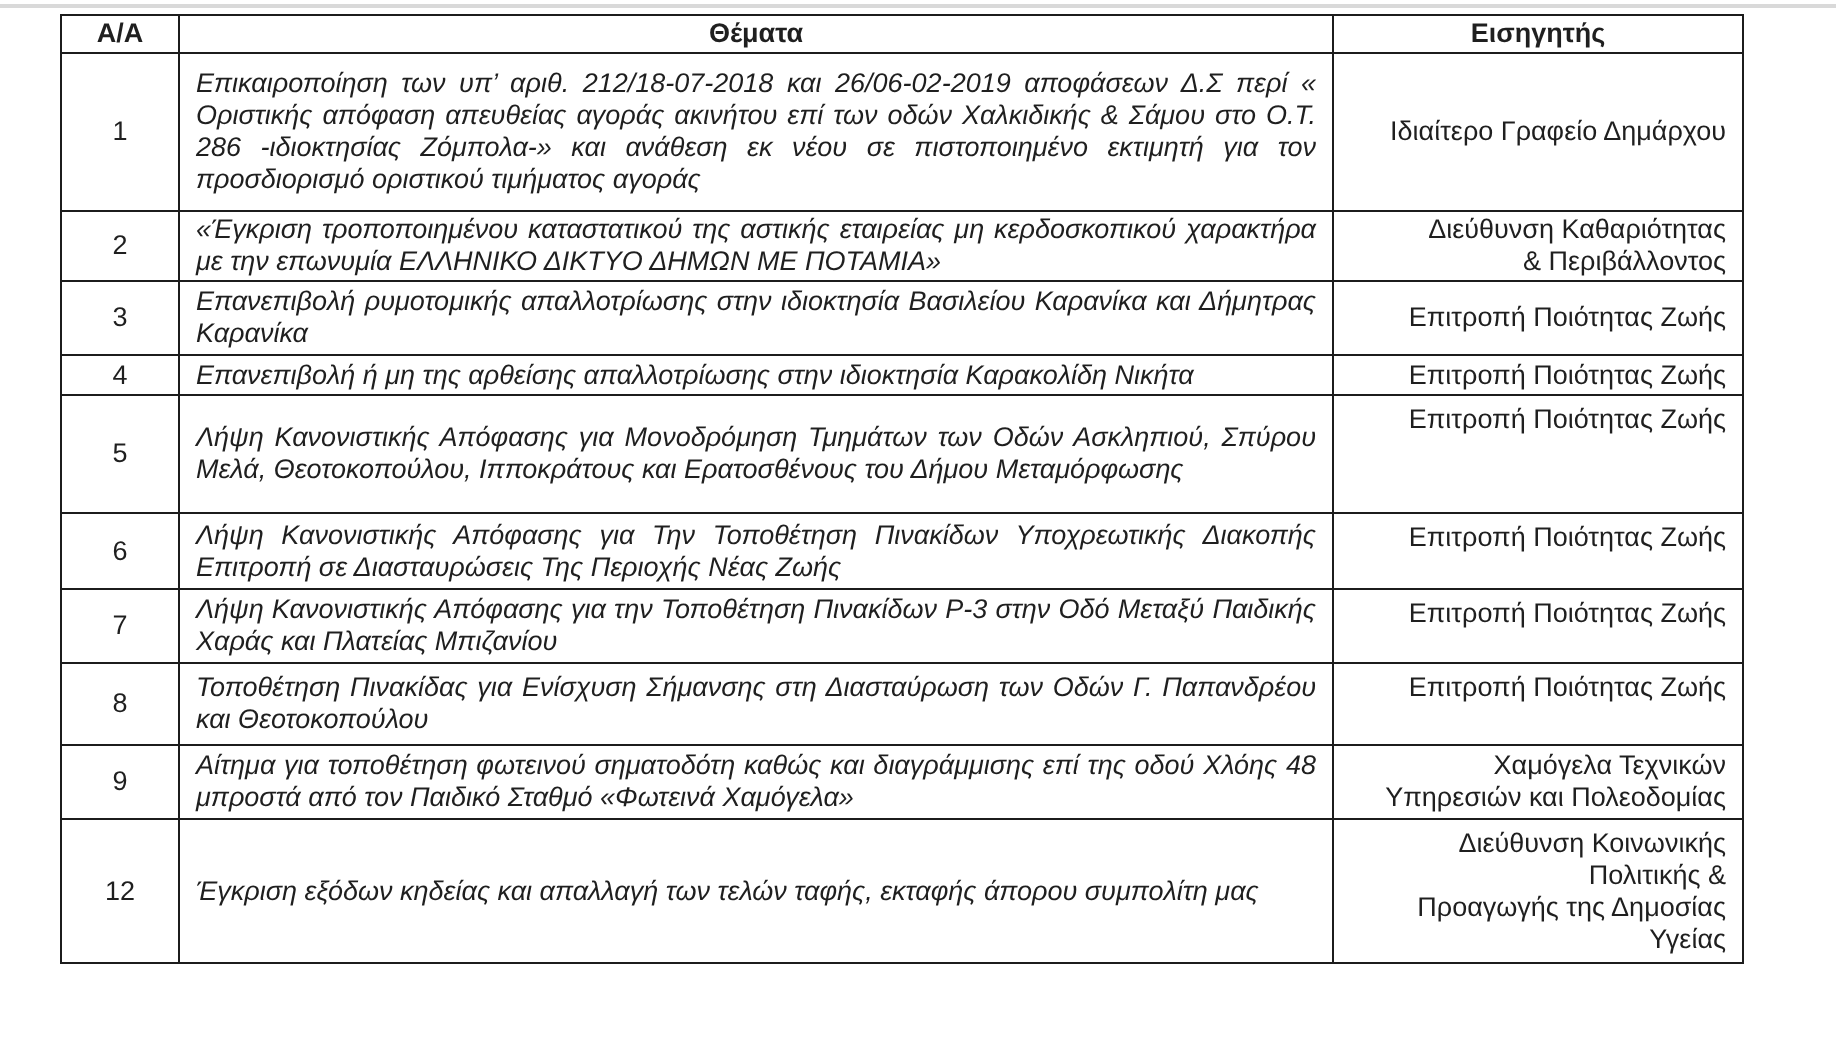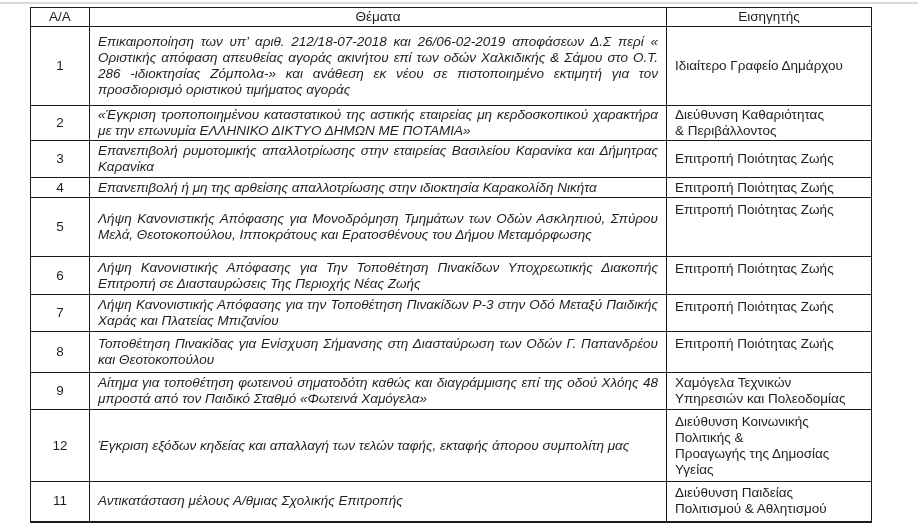--- a/index.html
+++ b/index.html
@@ -33,35 +33,35 @@
   table.agenda th,
   table.agenda td {
     border: 1px solid #1c1c1c;
     padding: 1px 8px;
     vertical-align: middle;
     overflow: hidden;
   }
   table.agenda th {
     height: 18px;
     padding: 0 4px;
-    font-weight: normal;
+    font-weight: bold;
     text-align: center;
   }
   td.num {
     text-align: center;
     padding: 1px 2px;
   }
   td.topic {
     text-align: justify;
     text-align-last: left;
     font-style: italic;
     -moz-text-align-last: left;
   }
   td.rapp {
-    text-align: left;
+    text-align: right;
     white-space: pre-line;
     padding: 1px 4px;
   }
   td.rapp.top {
     vertical-align: top;
     padding-top: 4px;
   }
   tr.last td {
     border-bottom: 2px solid #1c1c1c;
   }
@@ -91,21 +91,21 @@
       <td class="rapp">Ιδιαίτερο Γραφείο Δημάρχου</td>
     </tr>
     <tr style="height:31px">
       <td class="num">2</td>
       <td class="topic">«Έγκριση τροποποιημένου καταστατικού της αστικής εταιρείας μη κερδοσκοπικού χαρακτήρα με την επωνυμία ΕΛΛΗΝΙΚΟ ΔΙΚΤΥΟ ΔΗΜΩΝ ΜΕ ΠΟΤΑΜΙΑ»</td>
       <td class="rapp">Διεύθυνση Καθαριότητας
 &amp; Περιβάλλοντος</td>
     </tr>
     <tr style="height:37px">
       <td class="num">3</td>
-      <td class="topic">Επανεπιβολή ρυμοτομικής απαλλοτρίωσης στην εταιρείας Βασιλείου Καρανίκα και Δήμητρας Καρανίκα</td>
+      <td class="topic">Επανεπιβολή ρυμοτομικής απαλλοτρίωσης στην ιδιοκτησία Βασιλείου Καρανίκα και Δήμητρας Καρανίκα</td>
       <td class="rapp">Επιτροπή Ποιότητας Ζωής</td>
     </tr>
     <tr style="height:20px">
       <td class="num">4</td>
       <td class="topic">Επανεπιβολή ή μη της αρθείσης απαλλοτρίωσης στην ιδιοκτησία Καρακολίδη Νικήτα</td>
       <td class="rapp">Επιτροπή Ποιότητας Ζωής</td>
     </tr>
     <tr style="height:59px">
       <td class="num">5</td>
       <td class="topic">Λήψη Κανονιστικής Απόφασης για Μονοδρόμηση Τμημάτων των Οδών Ασκληπιού, Σπύρου Μελά, Θεοτοκοπούλου, Ιπποκράτους και Ερατοσθένους του Δήμου Μεταμόρφωσης</td>
@@ -133,20 +133,14 @@
 Υπηρεσιών και Πολεοδομίας</td>
     </tr>
     <tr style="height:72px">
       <td class="num">12</td>
       <td class="topic">Έγκριση εξόδων κηδείας και απαλλαγή των τελών ταφής, εκταφής άπορου συμπολίτη μας</td>
       <td class="rapp">Διεύθυνση Κοινωνικής
 Πολιτικής  &amp;
 Προαγωγής της Δημοσίας
 Υγείας</td>
     </tr>
-    <tr style="height:40px" class="last">
-      <td class="num">11</td>
-      <td class="topic">Αντικατάσταση μέλους Α/θμιας Σχολικής Επιτροπής</td>
-      <td class="rapp">Διεύθυνση Παιδείας
-Πολιτισμού &amp; Αθλητισμού</td>
-    </tr>
   </tbody>
 </table>
 
 </body></html>

